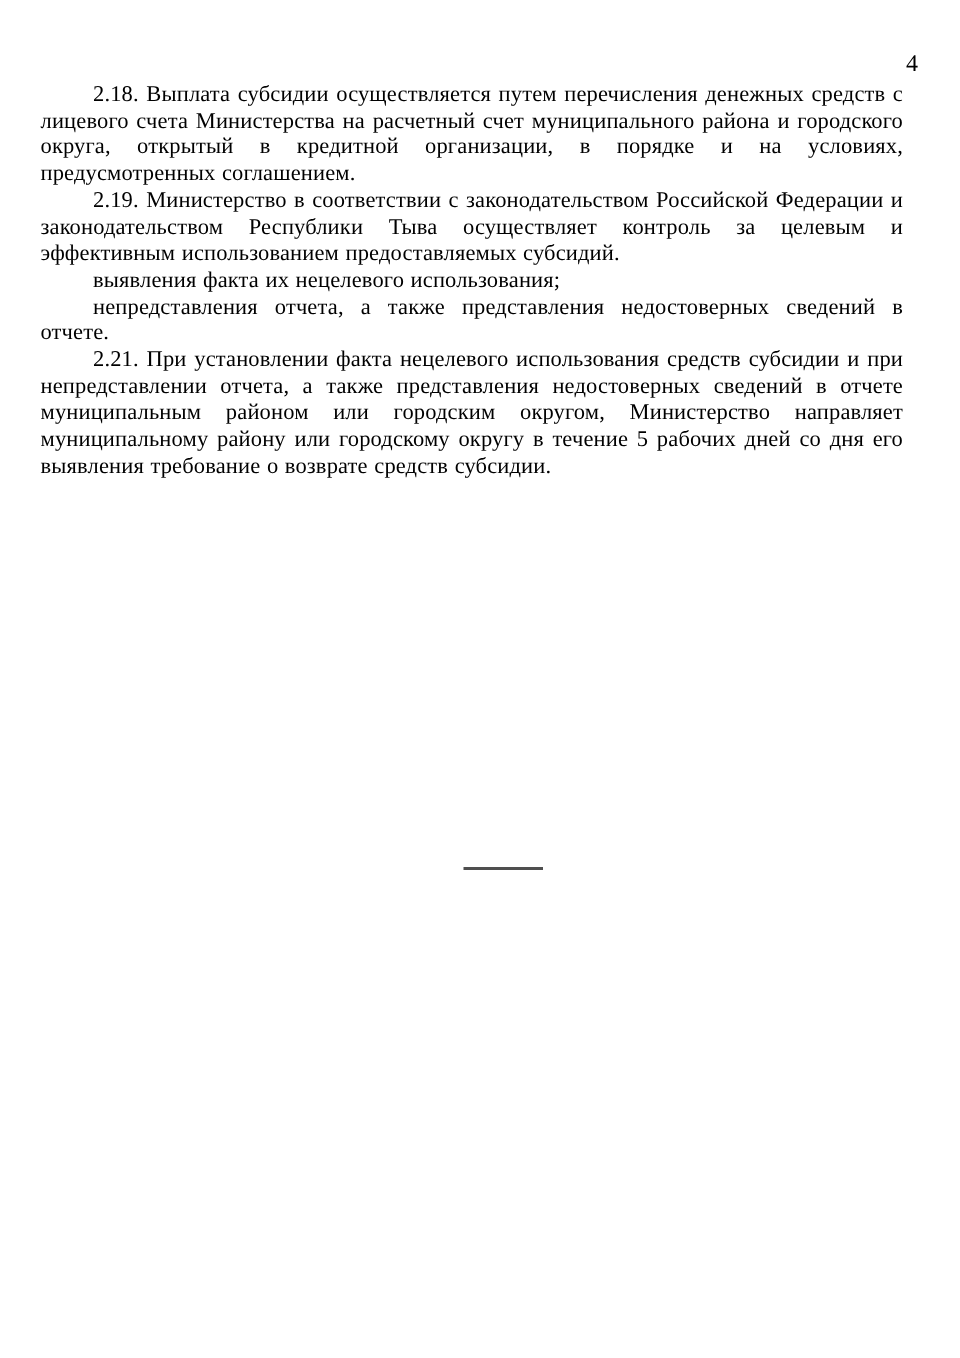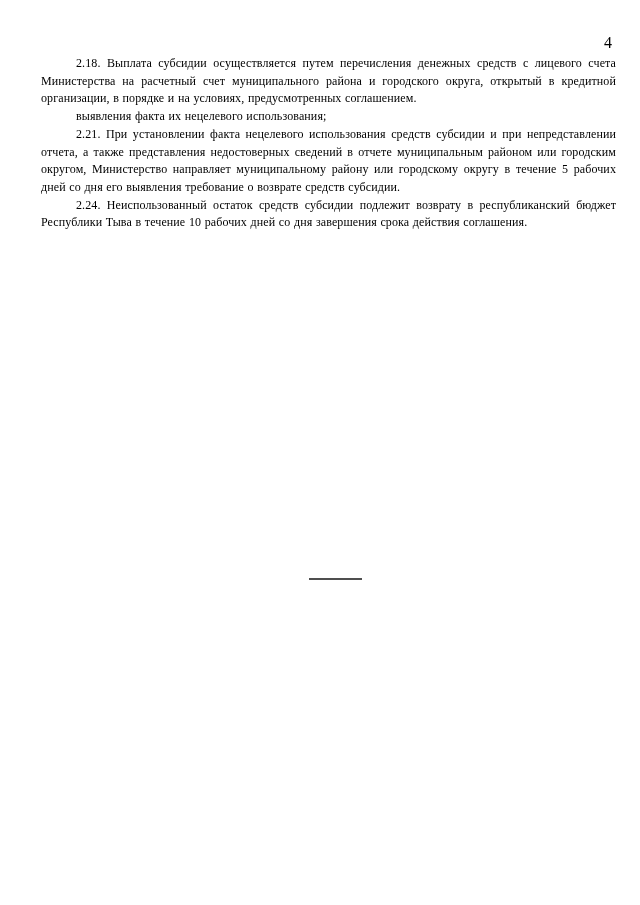--- a/index.html
+++ b/index.html
@@ -20,23 +20,23 @@
     position: absolute;
     top: 34px;
     right: 28px;
     font-size: 16px;
     line-height: 18px;
     color: #000000;
   }
   .body-text {
     position: absolute;
     top: 55px;
-    left: 41px;
+    left: 27px;
     width: 575px;
-    font-size: 12px;
+    font-size: 15px;
     line-height: 17.7px;
     text-align: justify;
     letter-spacing: 0.1px;
     word-spacing: 0.5px;
   }
   .body-text p {
     margin: 0;
     padding: 0;
     text-indent: 35px;
   }
@@ -51,20 +51,21 @@
 </style>
 </head>
 <body>
 
 <div class="page">
 
   <div class="page-number">4</div>
 
   <div class="body-text">
     <p>2.18. Выплата субсидии осуществляется путем перечисления денежных средств с лицевого счета Министерства на расчетный счет муниципального района и городского округа, открытый в кредитной организации, в порядке и на условиях, предусмотренных соглашением.</p>
+    <p>2.19. Министерство в соответствии с законодательством Российской Федерации и законодательством Республики Тыва осуществляет контроль за целевым и эффективным использованием предоставляемых субсидий.</p>
     <p>выявления факта их нецелевого использования;</p>
+    <p>непредставления отчета, а также представления недостоверных сведений в отчете.</p>
     <p>2.21. При установлении факта нецелевого использования средств субсидии и при непредставлении отчета, а также представления недостоверных сведений в отчете муниципальным районом или городским округом, Министерство направляет муниципальному району или городскому округу в течение 5 рабочих дней со дня его выявления требование о возврате средств субсидии.</p>
-    <p>2.24. Неиспользованный остаток средств субсидии подлежит возврату в республиканский бюджет Республики Тыва в течение 10 рабочих дней со дня завершения срока действия соглашения.</p>
   </div>
 
   <div class="end-rule"></div>
 
 </div>
 
 </body></html>

